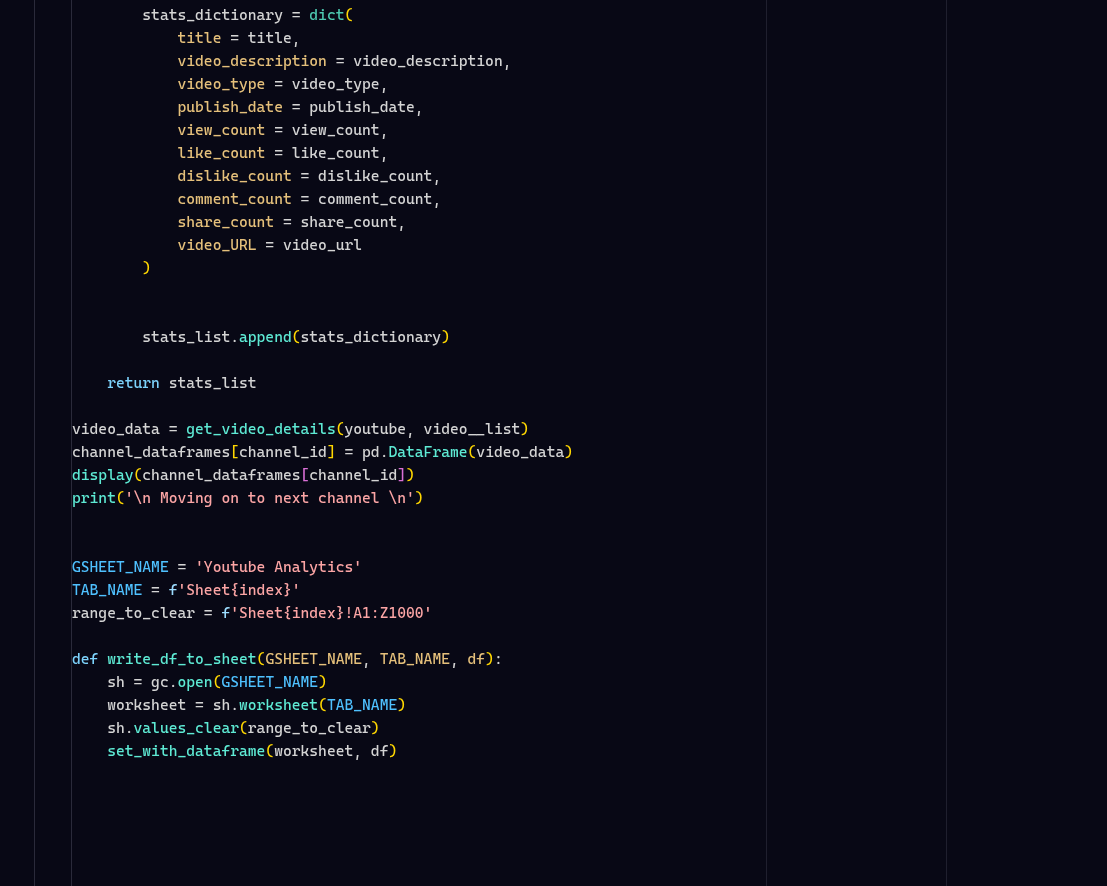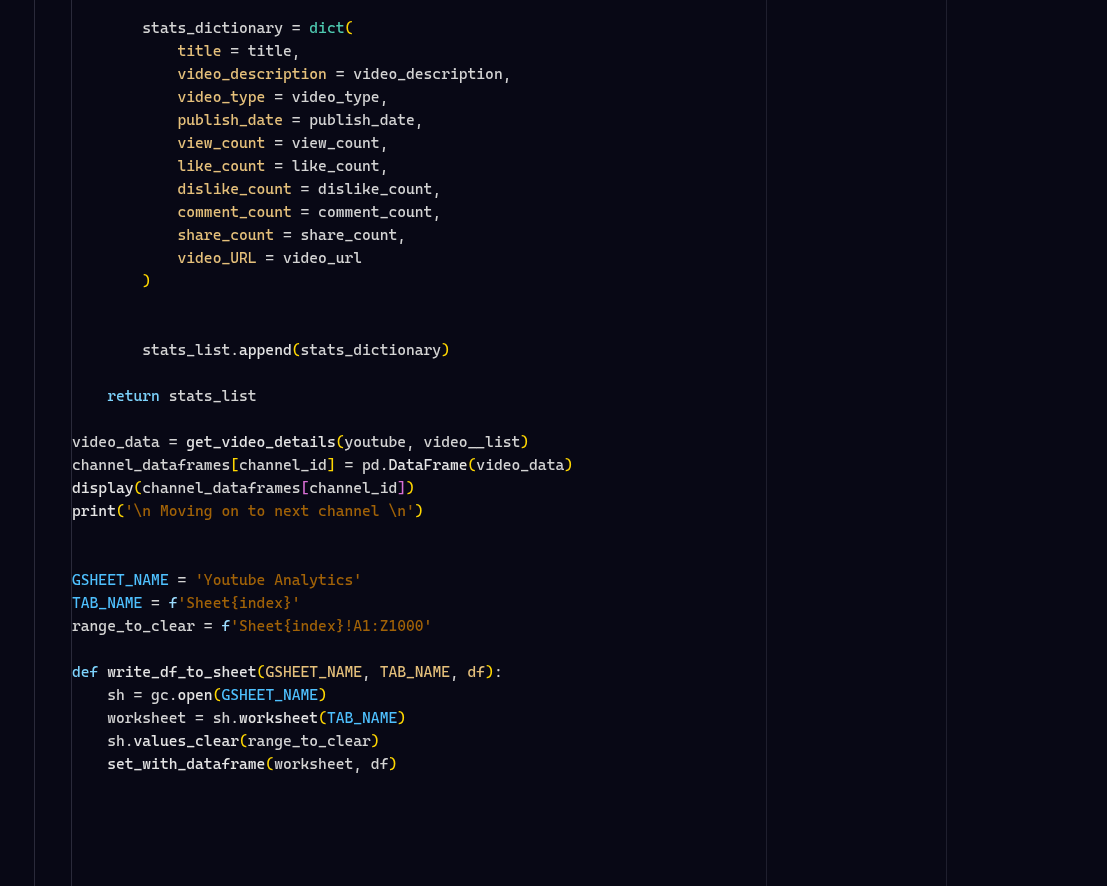--- a/index.html
+++ b/index.html
@@ -26,21 +26,21 @@
       position: absolute;
       left: 34px;
       top: 0;
       bottom: 0;
       width: 1px;
       background: #2a2a3a;
     }
     .code-container {
       flex: 1;
       position: relative;
-      padding-top: 17px;
+      padding-top: 4px;
     }
     .right-border {
       position: absolute;
       right: 340px;
       top: 0;
       bottom: 0;
       width: 1px;
       background: #1f1f2e;
     }
     .right-border2 {
@@ -50,23 +50,23 @@
       bottom: 0;
       width: 1px;
       background: #1f1f2e;
     }
     .line {
       white-space: pre;
       height: 23px;
     }
     .c-keyword { color: #7dd3fc; }
     .c-param { color: #e5c07b; }
-    .c-func { color: #e5e5e5; }
+    .c-func { color: #5eead4; }
     .c-type { color: #4ec9b0; }
-    .c-string { color: #a16207; }
+    .c-string { color: #fca5a5; }
     .c-op { color: #d4d4d4; }
     .c-punct { color: #d4d4d4; }
     .c-bracket { color: #ffd700; }
     .c-bracket2 { color: #da70d6; }
     .c-white { color: #d4d4d4; }
     .c-lightblue { color: #9cdcfe; }
     .c-const { color: #4fc1ff; }
   </style>
 </head>
 <body>

